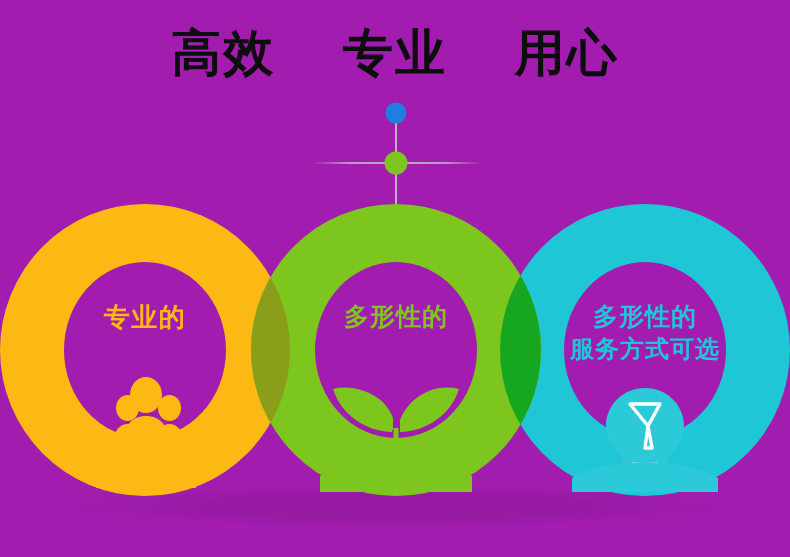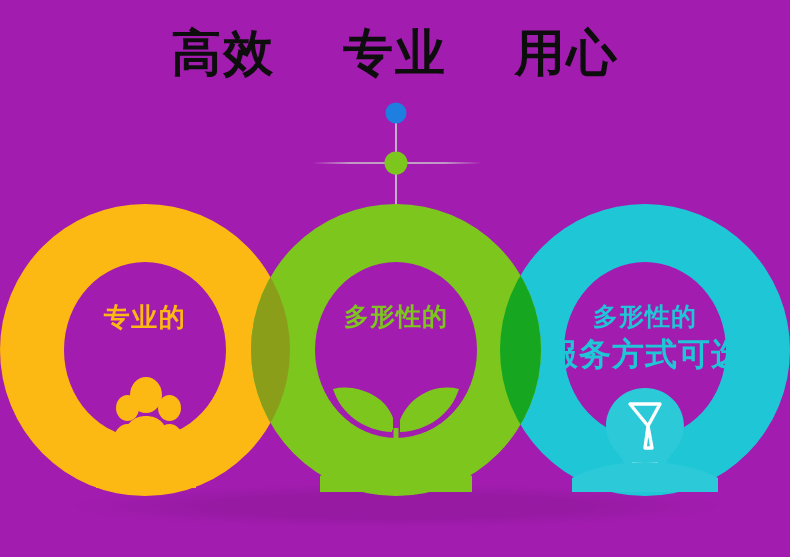--- a/index.html
+++ b/index.html
@@ -88,21 +88,21 @@
     letter-spacing: 1px;
   }
   #caption-3 {
     left: 533px;
     top: 300px;
     width: 224px;
     font-size: 25px;
     color: #1fc6d6;
     letter-spacing: 1px;
   }
-  #caption-3 .line:last-child { font-size: 32px; }
+  #caption-3 .line:last-child { font-size: 24px; }
 </style>
 </head>
 <body>
 
 <div id="stage">
 
   <div class="headline">
     <span class="seg">高效</span>
     <span class="gap"></span>
     <span class="seg">专业</span>

